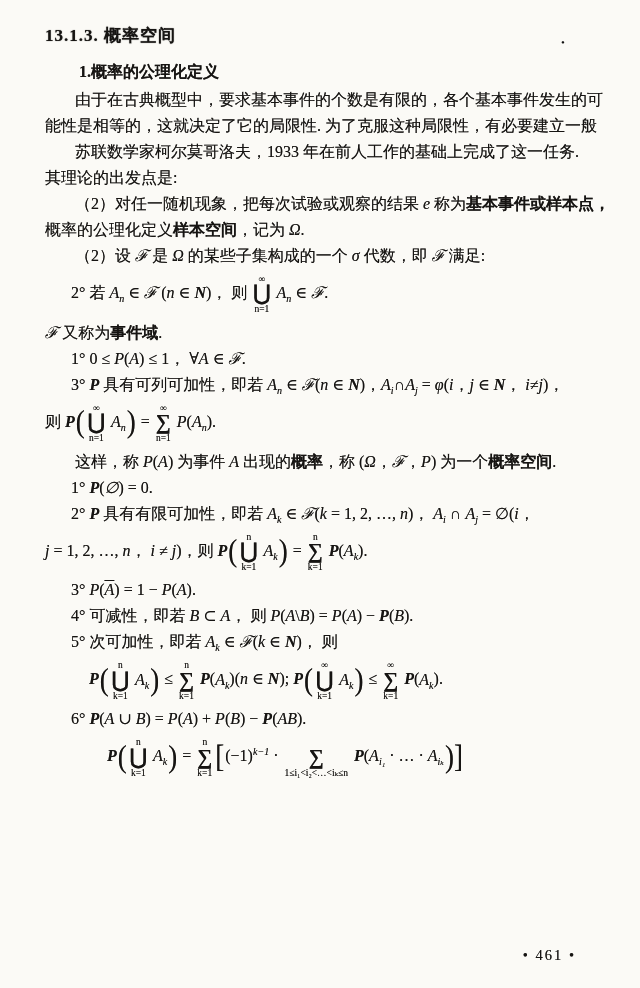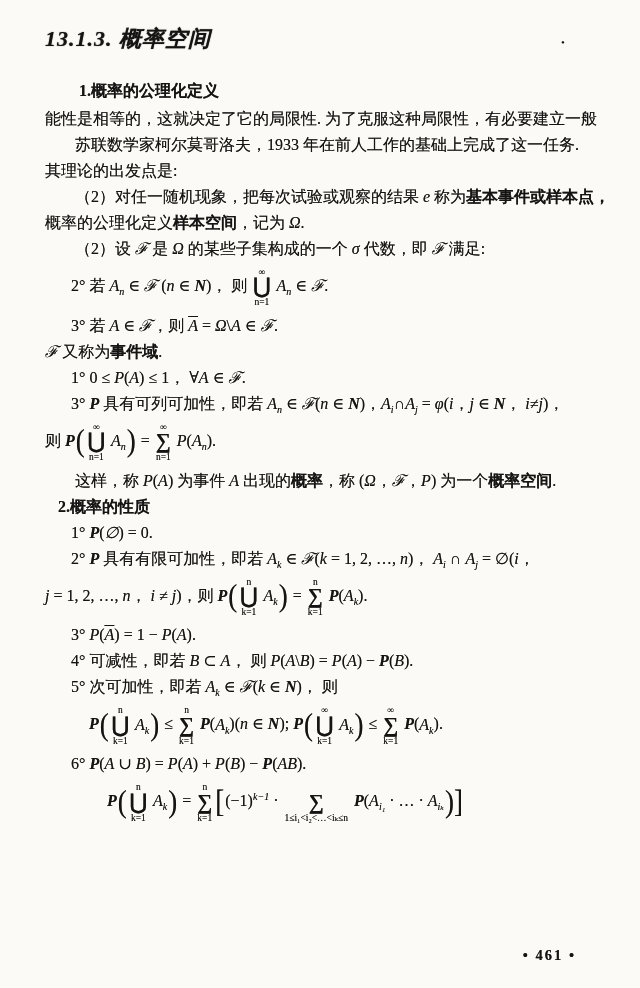--- a/index.html
+++ b/index.html
@@ -8,24 +8,23 @@
     background:#fbfaf6;
     font-family:"Liberation Serif","DejaVu Serif",serif;
     color:#161412;
   }
   .page{
     position:absolute;inset:0;
     padding:24px 36px 0 45px;
     box-sizing:border-box;
   }
   .sec-title{
-    font-size:22px;font-weight:bold;letter-spacing:1px;
+    font-size:17px;font-weight:bold;letter-spacing:1px;
     text-shadow:0 0 1px rgba(20,20,20,.75);
-    margin-bottom:24px;
-    font-style:italic;
+    margin-bottom:12px;
   }
   .ink-dot{
     position:absolute;left:561px;top:36px;font-size:11px;color:#111;
   }
   .line{
     font-size:16px;line-height:26px;white-space:nowrap;
     text-shadow:0 0 .4px rgba(10,10,10,.6);
   }
   .h1{padding-left:34px;font-weight:bold;margin:4px 0 2px 0;}
   .h2{padding-left:13px;font-weight:bold;}
@@ -44,58 +43,57 @@
     vertical-align:middle;line-height:1;margin:0 2px;
   }
   .bigop .lim{font-size:9.5px;line-height:1.1;font-style:normal;letter-spacing:0;white-space:nowrap;}
   .bigop .op{font-size:21px;line-height:.95;font-weight:bold;}
   .bparen{
     display:inline-block;font-size:27px;vertical-align:middle;
     line-height:.8;transform:scaleY(1.15);margin:0 1px;font-weight:400;
   }
   .footer{
     position:absolute;right:64px;bottom:24px;
-    font-size:14.5px;font-weight:bold;letter-spacing:2px;
+    font-size:14.5px;font-weight:normal;letter-spacing:2px;
     text-shadow:0 0 .4px rgba(10,10,10,.6);
   }
 </style>
 </head>
 <body>
 
 <div class="page">
   <div class="sec-title">13.1.3. 概率空间</div>
   <div class="ink-dot">•</div>
   <div id="doc-body">
       <div class="line h1"><span class="s-b">1.概率的公理化定义</span></div>
+      <div class="line ind"><span class="">由于在古典概型中，要求基本事件的个数是有限的，各个基本事件发生的可</span></div>
       <div class="line "><span class="">能性是相等的，这就决定了它的局限性. 为了克服这种局限性，有必要建立一般</span></div>
       <div class="line ind"><span class="">苏联数学家柯尔莫哥洛夫，1933 年在前人工作的基础上完成了这一任务.</span></div>
       <div class="line "><span class="">其理论的出发点是:</span></div>
       <div class="line ind"><span class="">（2）对任一随机现象，把每次试验或观察的结果 </span><span class="s-i">e</span><span class=""> 称为</span><span class="s-b">基本事件或样本点，</span></div>
       <div class="line "><span class="">概率的公理化定义</span><span class="s-b">样本空间</span><span class="">，记为 </span><span class="s-i">Ω</span><span class="">.</span></div>
       <div class="line ind"><span class="">（2）设 </span><span class="s-i">ℱ</span><span class=""> 是 </span><span class="s-i">Ω</span><span class=""> 的某些子集构成的一个 </span><span class="s-i">σ</span><span class=""> 代数，即 </span><span class="s-i">ℱ</span><span class=""> 满足:</span></div>
       <div class="line item fl"><span class="">2° 若 </span><span class="s-i">A<sub>n</sub></span><span class=""> ∈ </span><span class="s-i">ℱ</span><span class=""> (</span><span class="s-i">n</span><span class=""> ∈ </span><span class="s-ib">N</span><span class="">)， 则 </span><span class="bigop">
           <span class="lim">∞</span>
           <span class="op">⋃</span>
           <span class="lim">n=1</span>
         </span><span class=""> </span><span class="s-i">A<sub>n</sub></span><span class=""> ∈ </span><span class="s-i">ℱ</span><span class="">.</span></div>
-      <div class="line item"><span class="">3° 若 </span><span class="s-i">A</span><span class=""> ∈ </span><span class="s-i">ℱ</span><span class="">，则 </span><span class="s-i ov">A</span><span class=""> = </span><span class="s-i">Ω</span><span class="">\</span><span class="s-i">A</span><span class=""> ∈ </span><span class="s-i">ℱ</span><span class="">.</span></div>
       <div class="line "><span class="s-i">ℱ</span><span class=""> 又称为</span><span class="s-b">事件域</span><span class="">.</span></div>
       <div class="line item"><span class="">1° 0 ≤ </span><span class="s-i">P</span><span class="">(</span><span class="s-i">A</span><span class="">) ≤ 1， ∀</span><span class="s-i">A</span><span class=""> ∈ </span><span class="s-i">ℱ</span><span class="">.</span></div>
       <div class="line item"><span class="">3° </span><span class="s-ib">P</span><span class=""> 具有可列可加性，即若 </span><span class="s-i">A<sub>n</sub></span><span class=""> ∈ </span><span class="s-i">ℱ</span><span class="">(</span><span class="s-i">n</span><span class=""> ∈ </span><span class="s-ib">N</span><span class="">)，</span><span class="s-i">A<sub>i</sub></span><span class="">∩</span><span class="s-i">A<sub>j</sub></span><span class=""> = </span><span class="s-i">φ</span><span class="">(</span><span class="s-i">i</span><span class="">，</span><span class="s-i">j</span><span class=""> ∈ </span><span class="s-ib">N</span><span class="">， </span><span class="s-i">i≠j</span><span class="">)，</span></div>
       <div class="line fl"><span class="">则 </span><span class="s-ib">P</span><span class="bparen">(</span><span class="bigop">
           <span class="lim">∞</span>
           <span class="op">⋃</span>
           <span class="lim">n=1</span>
         </span><span class=""> </span><span class="s-i">A<sub>n</sub></span><span class="bparen">)</span><span class=""> = </span><span class="bigop">
           <span class="lim">∞</span>
           <span class="op">∑</span>
           <span class="lim">n=1</span>
         </span><span class=""> </span><span class="s-i">P</span><span class="">(</span><span class="s-i">A<sub>n</sub></span><span class="">).</span></div>
       <div class="line ind"><span class="">这样，称 </span><span class="s-i">P</span><span class="">(</span><span class="s-i">A</span><span class="">) 为事件 </span><span class="s-i">A</span><span class=""> 出现的</span><span class="s-b">概率</span><span class="">，称 (</span><span class="s-i">Ω</span><span class="">，</span><span class="s-i">ℱ</span><span class="">，</span><span class="s-i">P</span><span class="">) 为一个</span><span class="s-b">概率空间</span><span class="">.</span></div>
-      <div class="line h2"><span class="s-b">2.概率的性质</span></div>
       <div class="line item"><span class="">1° </span><span class="s-ib">P</span><span class="">(</span><span class="s-i">∅</span><span class="">) = 0.</span></div>
       <div class="line item"><span class="">2° </span><span class="s-ib">P</span><span class=""> 具有有限可加性，即若 </span><span class="s-i">A<sub>k</sub></span><span class=""> ∈ </span><span class="s-i">ℱ</span><span class="">(</span><span class="s-i">k</span><span class=""> = 1, 2, …, </span><span class="s-i">n</span><span class="">)， </span><span class="s-i">A<sub>i</sub></span><span class=""> ∩ </span><span class="s-i">A<sub>j</sub></span><span class=""> = ∅(</span><span class="s-i">i</span><span class="">，</span></div>
       <div class="line fl"><span class="s-i">j</span><span class=""> = 1, 2, …, </span><span class="s-i">n</span><span class="">，  </span><span class="s-i">i ≠ j</span><span class="">)，则 </span><span class="s-ib">P</span><span class="bparen">(</span><span class="bigop">
           <span class="lim">n</span>
           <span class="op">⋃</span>
           <span class="lim">k=1</span>
         </span><span class=""> </span><span class="s-i">A<sub>k</sub></span><span class="bparen">)</span><span class=""> = </span><span class="bigop">
           <span class="lim">n</span>
           <span class="op">∑</span>
           <span class="lim">k=1</span>

